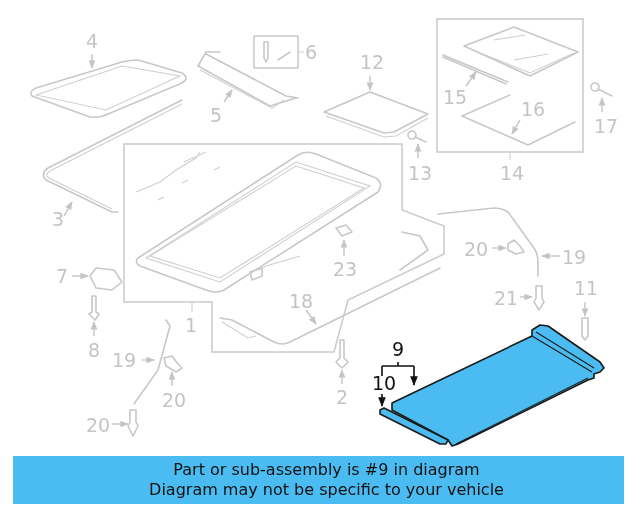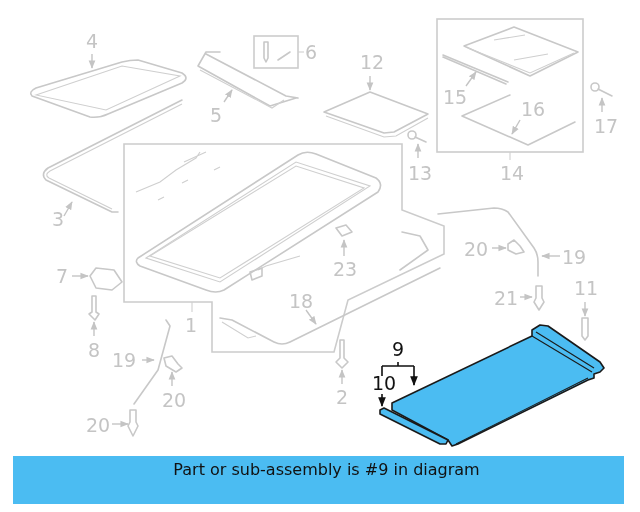--- a/index.html
+++ b/index.html
@@ -206,13 +206,14 @@
     <line class="arrow-hi" x1="414" y1="376" x2="414" y2="385" marker-end="url(#ahh)"></line>
   </g>
   <g>
     <text class="lbl-hi" x="372" y="390">10</text>
     <line class="arrow-hi" x1="382" y1="394" x2="382" y2="406" marker-end="url(#ahh)"></line>
   </g>
 </svg>
 
 <div id="banner">
   <div>Part or sub-assembly is #9 in diagram</div>
+  <div>Diagram may not be specific to your vehicle</div>
 </div>
 
 </body></html>

